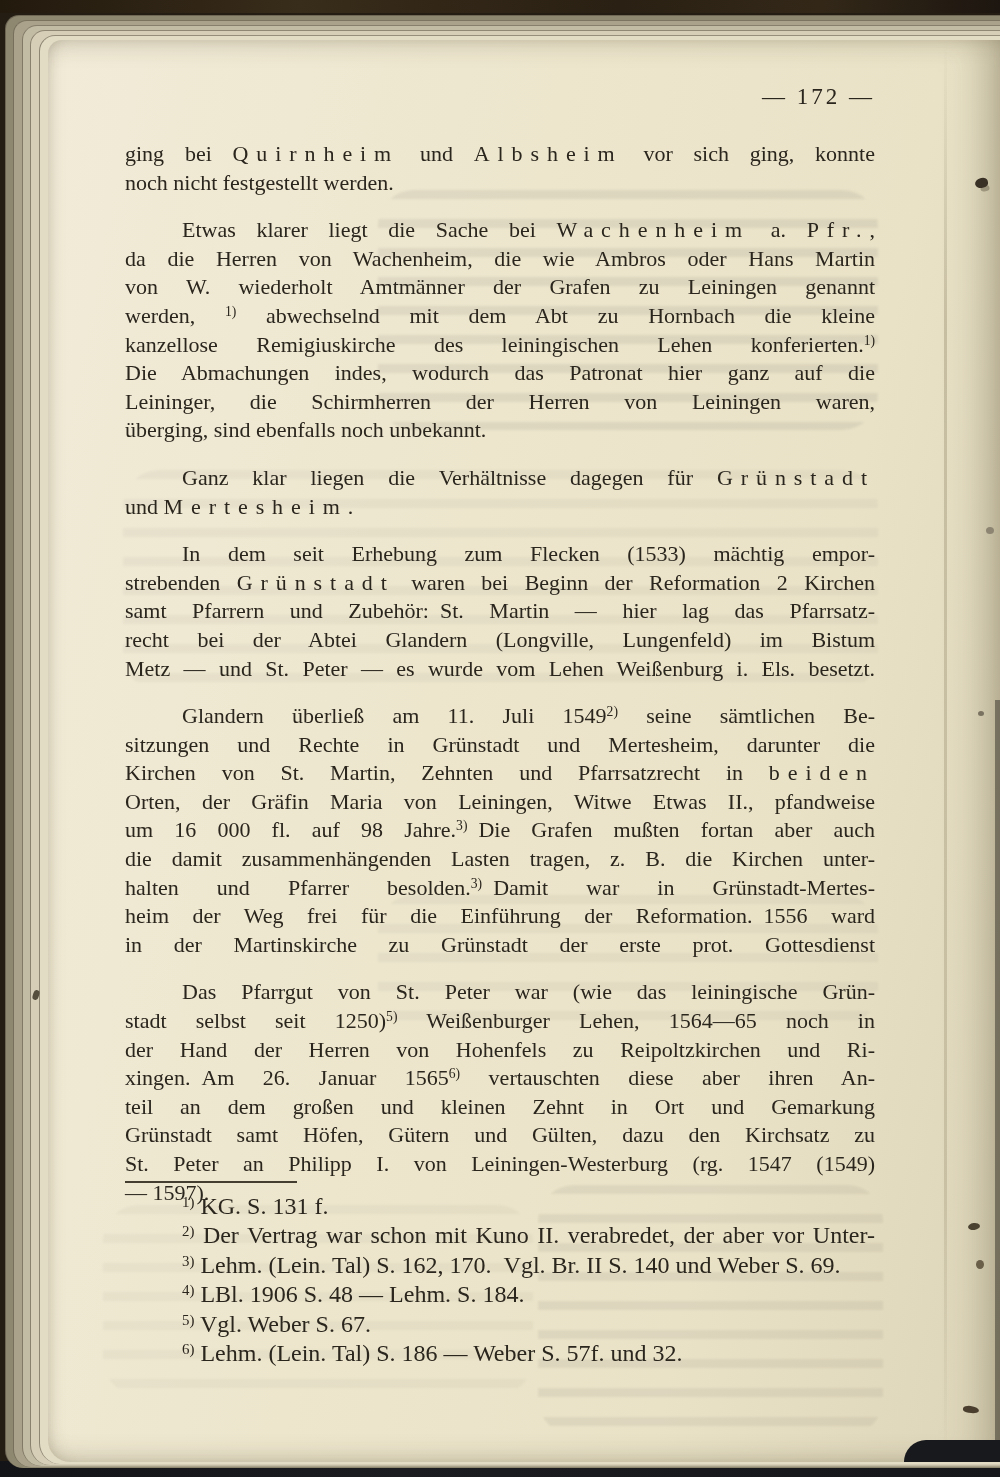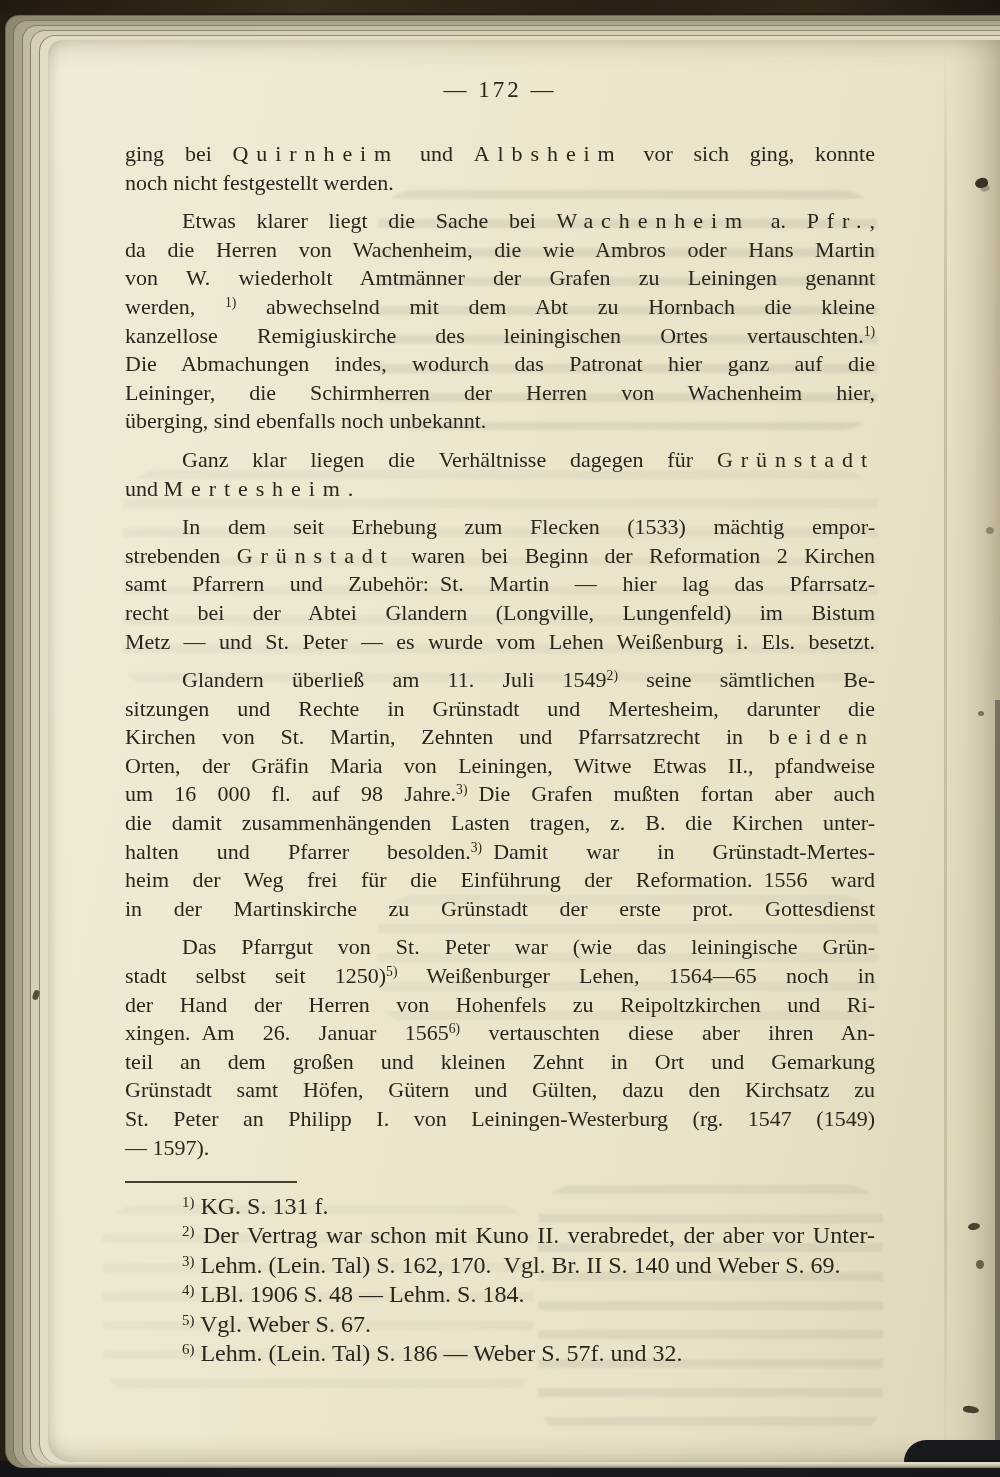--- a/index.html
+++ b/index.html
@@ -34,31 +34,31 @@
   }
   
   .ghost{position:absolute;border-radius:36px;filter:blur(1px);pointer-events:none;
     background:repeating-linear-gradient(180deg,rgba(125,121,108,.13) 0 9px,rgba(125,121,108,0) 9px 29px);}
   .ghost.g1{left:330px;top:150px;width:500px;height:240px;}
   .ghost.g2{left:75px;top:430px;width:755px;height:220px;opacity:.55;}
   .ghost.g3{left:490px;top:1145px;width:345px;height:250px;opacity:.9;}
   .ghost.g4{left:55px;top:1165px;width:430px;height:190px;opacity:.5;}
   .ghost.g5{left:330px;top:855px;width:500px;height:130px;opacity:.6;}
   
-  .header{position:absolute;left:77px;top:37px;width:750px;text-align:center;
+  .header{position:absolute;left:77px;top:44px;width:750px;text-align:right;
     font-size:23px;letter-spacing:3px;}
   
   .body-text{position:absolute;left:77px;top:100px;width:750px;
     font-size:22px;line-height:28.6px;}
   .footnotes{position:absolute;left:77px;top:1152px;width:750px;
     font-size:24px;line-height:29.4px;}
   .line{text-align:justify;text-align-last:left;}
   .line.j{text-align-last:justify;}
   .line.in{text-indent:57px;}
-  .line.ps{margin-top:10px;}
+  .line.ps{margin-top:19px;}
   .sp{letter-spacing:.36em;}
   sup{font-size:.62em;vertical-align:.5em;line-height:0;letter-spacing:0;}
   .footnote-sep{position:absolute;left:77px;top:1141px;width:172px;height:2px;background:#443e31;}
   
   .mark{position:absolute;pointer-events:none;}
   .m-stitch1{left:927px;top:138px;width:13px;height:10px;background:#3a3126;border-radius:60% 50% 50% 60%;transform:rotate(-14deg);box-shadow:2px 6px 0 -2px rgba(110,100,80,.5);}
   .m-stitch2{left:920px;top:1183px;width:12px;height:7px;background:#4c4232;border-radius:50%;transform:rotate(-8deg);}
   .m-stitch3{left:928px;top:1220px;width:8px;height:9px;background:#6a5f49;border-radius:50%;}
   .m-stitch4{left:915px;top:1366px;width:16px;height:7px;background:#4a3f2e;border-radius:50% 60% 50% 40%;transform:rotate(6deg);}
   .m-speck1{left:938px;top:487px;width:8px;height:7px;background:#8d8572;border-radius:50%;}
@@ -94,23 +94,23 @@
       <span>— 172 —</span>
     </div>
 
     <div class="body-text">
         <div class="line j"><span>ging bei </span><span class="sp">Quirnheim</span><span> und </span><span class="sp">Albsheim</span><span> vor sich ging, konnte</span></div>
         <div class="line"><span>noch nicht festgestellt werden.</span></div>
         <div class="line j in ps"><span>Etwas klarer liegt die Sache bei </span><span class="sp">Wachenheim</span><span> a. </span><span class="sp">Pfr.</span><span>,</span></div>
         <div class="line j"><span>da die Herren von Wachenheim, die wie Ambros oder Hans Martin</span></div>
         <div class="line j"><span>von W. wiederholt Amtmänner der Grafen zu Leiningen genannt</span></div>
         <div class="line j"><span>werden, </span><sup>1)</sup><span> abwechselnd mit dem Abt zu Hornbach die kleine</span></div>
-        <div class="line j"><span>kanzellose Remigiuskirche des leiningischen Ortes vertauschten.</span><sup>1)</sup></div>
+        <div class="line j"><span>kanzellose Remigiuskirche des leiningischen Lehen konferierten.</span><sup>1)</sup></div>
         <div class="line j"><span>Die Abmachungen indes, wodurch das Patronat hier ganz auf die</span></div>
-        <div class="line j"><span>Leininger, die Schirmherren der Herren von Wachenheim hier,</span></div>
+        <div class="line j"><span>Leininger, die Schirmherren der Herren von Leiningen waren,</span></div>
         <div class="line"><span>überging, sind ebenfalls noch unbekannt.</span></div>
         <div class="line j in ps"><span>Ganz klar liegen die Verhältnisse dagegen für </span><span class="sp">Grünstadt</span></div>
         <div class="line"><span>und </span><span class="sp">Mertesheim</span><span>.</span></div>
         <div class="line j in ps"><span>In dem seit Erhebung zum Flecken (1533) mächtig empor-</span></div>
         <div class="line j"><span>strebenden </span><span class="sp">Grünstadt</span><span> waren bei Beginn der Reformation 2 Kirchen</span></div>
         <div class="line j"><span>samt Pfarrern und Zubehör: St. Martin — hier lag das Pfarrsatz-</span></div>
         <div class="line j"><span>recht bei der Abtei Glandern (Longville, Lungenfeld) im Bistum</span></div>
         <div class="line j"><span>Metz — und St. Peter — es wurde vom Lehen Weißenburg i. Els. besetzt.</span></div>
         <div class="line j in ps"><span>Glandern überließ am 11. Juli 1549</span><sup>2)</sup><span> seine sämtlichen Be-</span></div>
         <div class="line j"><span>sitzungen und Rechte in Grünstadt und Mertesheim, darunter die</span></div>

